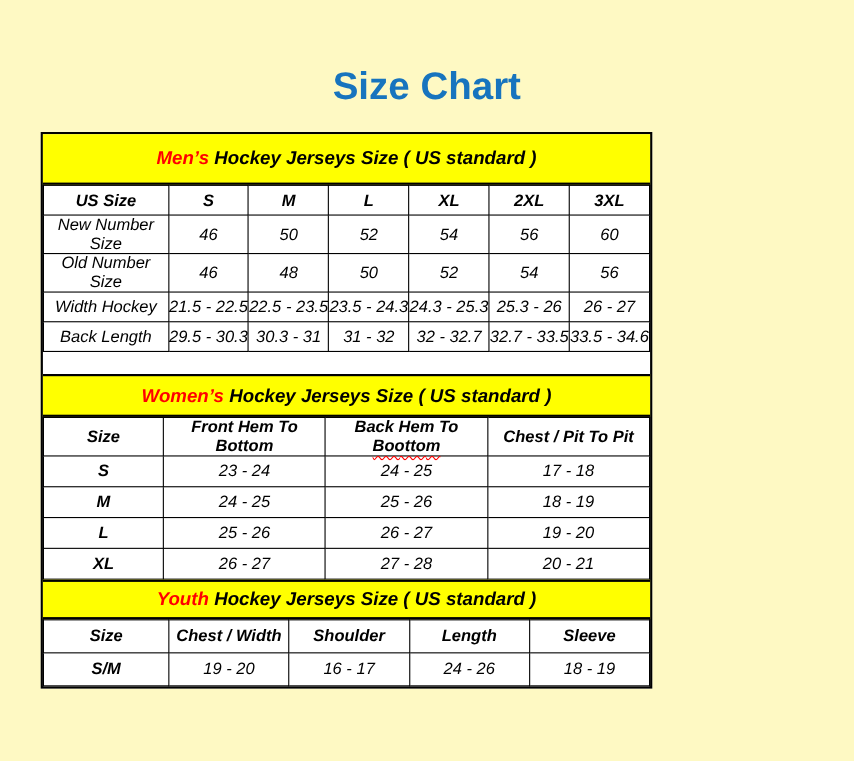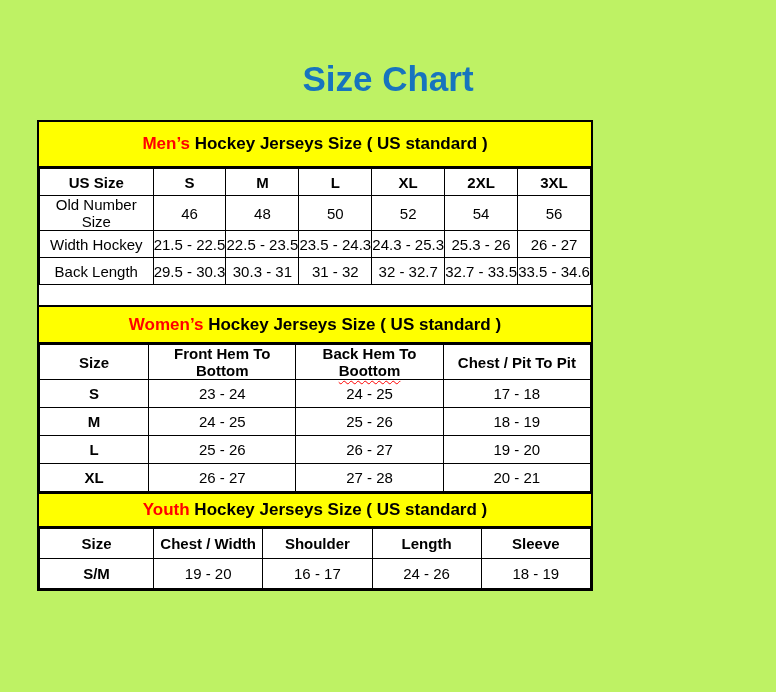--- a/index.html
+++ b/index.html
@@ -5,21 +5,21 @@
   html, body {
     margin: 0;
     padding: 0;
     background: #ffffff;
     font-family: "Liberation Sans", sans-serif;
   }
   .page {
     position: relative;
     width: 776px;
     height: 692px;
-    background: #bef264;
+    background: #fef9c3;
     overflow: hidden;
   }
   .title {
     position: absolute;
     top: 56px;
     left: 0;
     width: 100%;
     margin: 0;
     text-align: center;
     color: var(--title-blue, #1774BE);
@@ -29,20 +29,21 @@
     letter-spacing: 0px;
   }
   .chart {
     position: absolute;
     left: 37px;
     top: 120px;
     width: 556px;
     box-sizing: border-box;
     border: 2.5px solid #000;
     background: #fff;
+    font-style: italic;
   }
   .caption {
     display: flex;
     align-items: center;
     justify-content: center;
     background: var(--band-yellow, #FFFF00);
     border-top: 2.5px solid #000;
     border-bottom: 2.5px solid #000;
     font-weight: 700;
     font-size: 17px;
@@ -118,20 +119,29 @@
             <th>S</th>
             <th>M</th>
             <th>L</th>
             <th>XL</th>
             <th>2XL</th>
             <th>3XL</th>
           </tr>
         </thead>
         <tbody>
           <tr>
+            <th scope="row">New Number Size</th>
+            <td>46</td>
+            <td>50</td>
+            <td>52</td>
+            <td>54</td>
+            <td>56</td>
+            <td>60</td>
+          </tr>
+          <tr>
             <th scope="row">Old Number Size</th>
             <td>46</td>
             <td>48</td>
             <td>50</td>
             <td>52</td>
             <td>54</td>
             <td>56</td>
           </tr>
           <tr>
             <th scope="row">Width Hockey</th>

